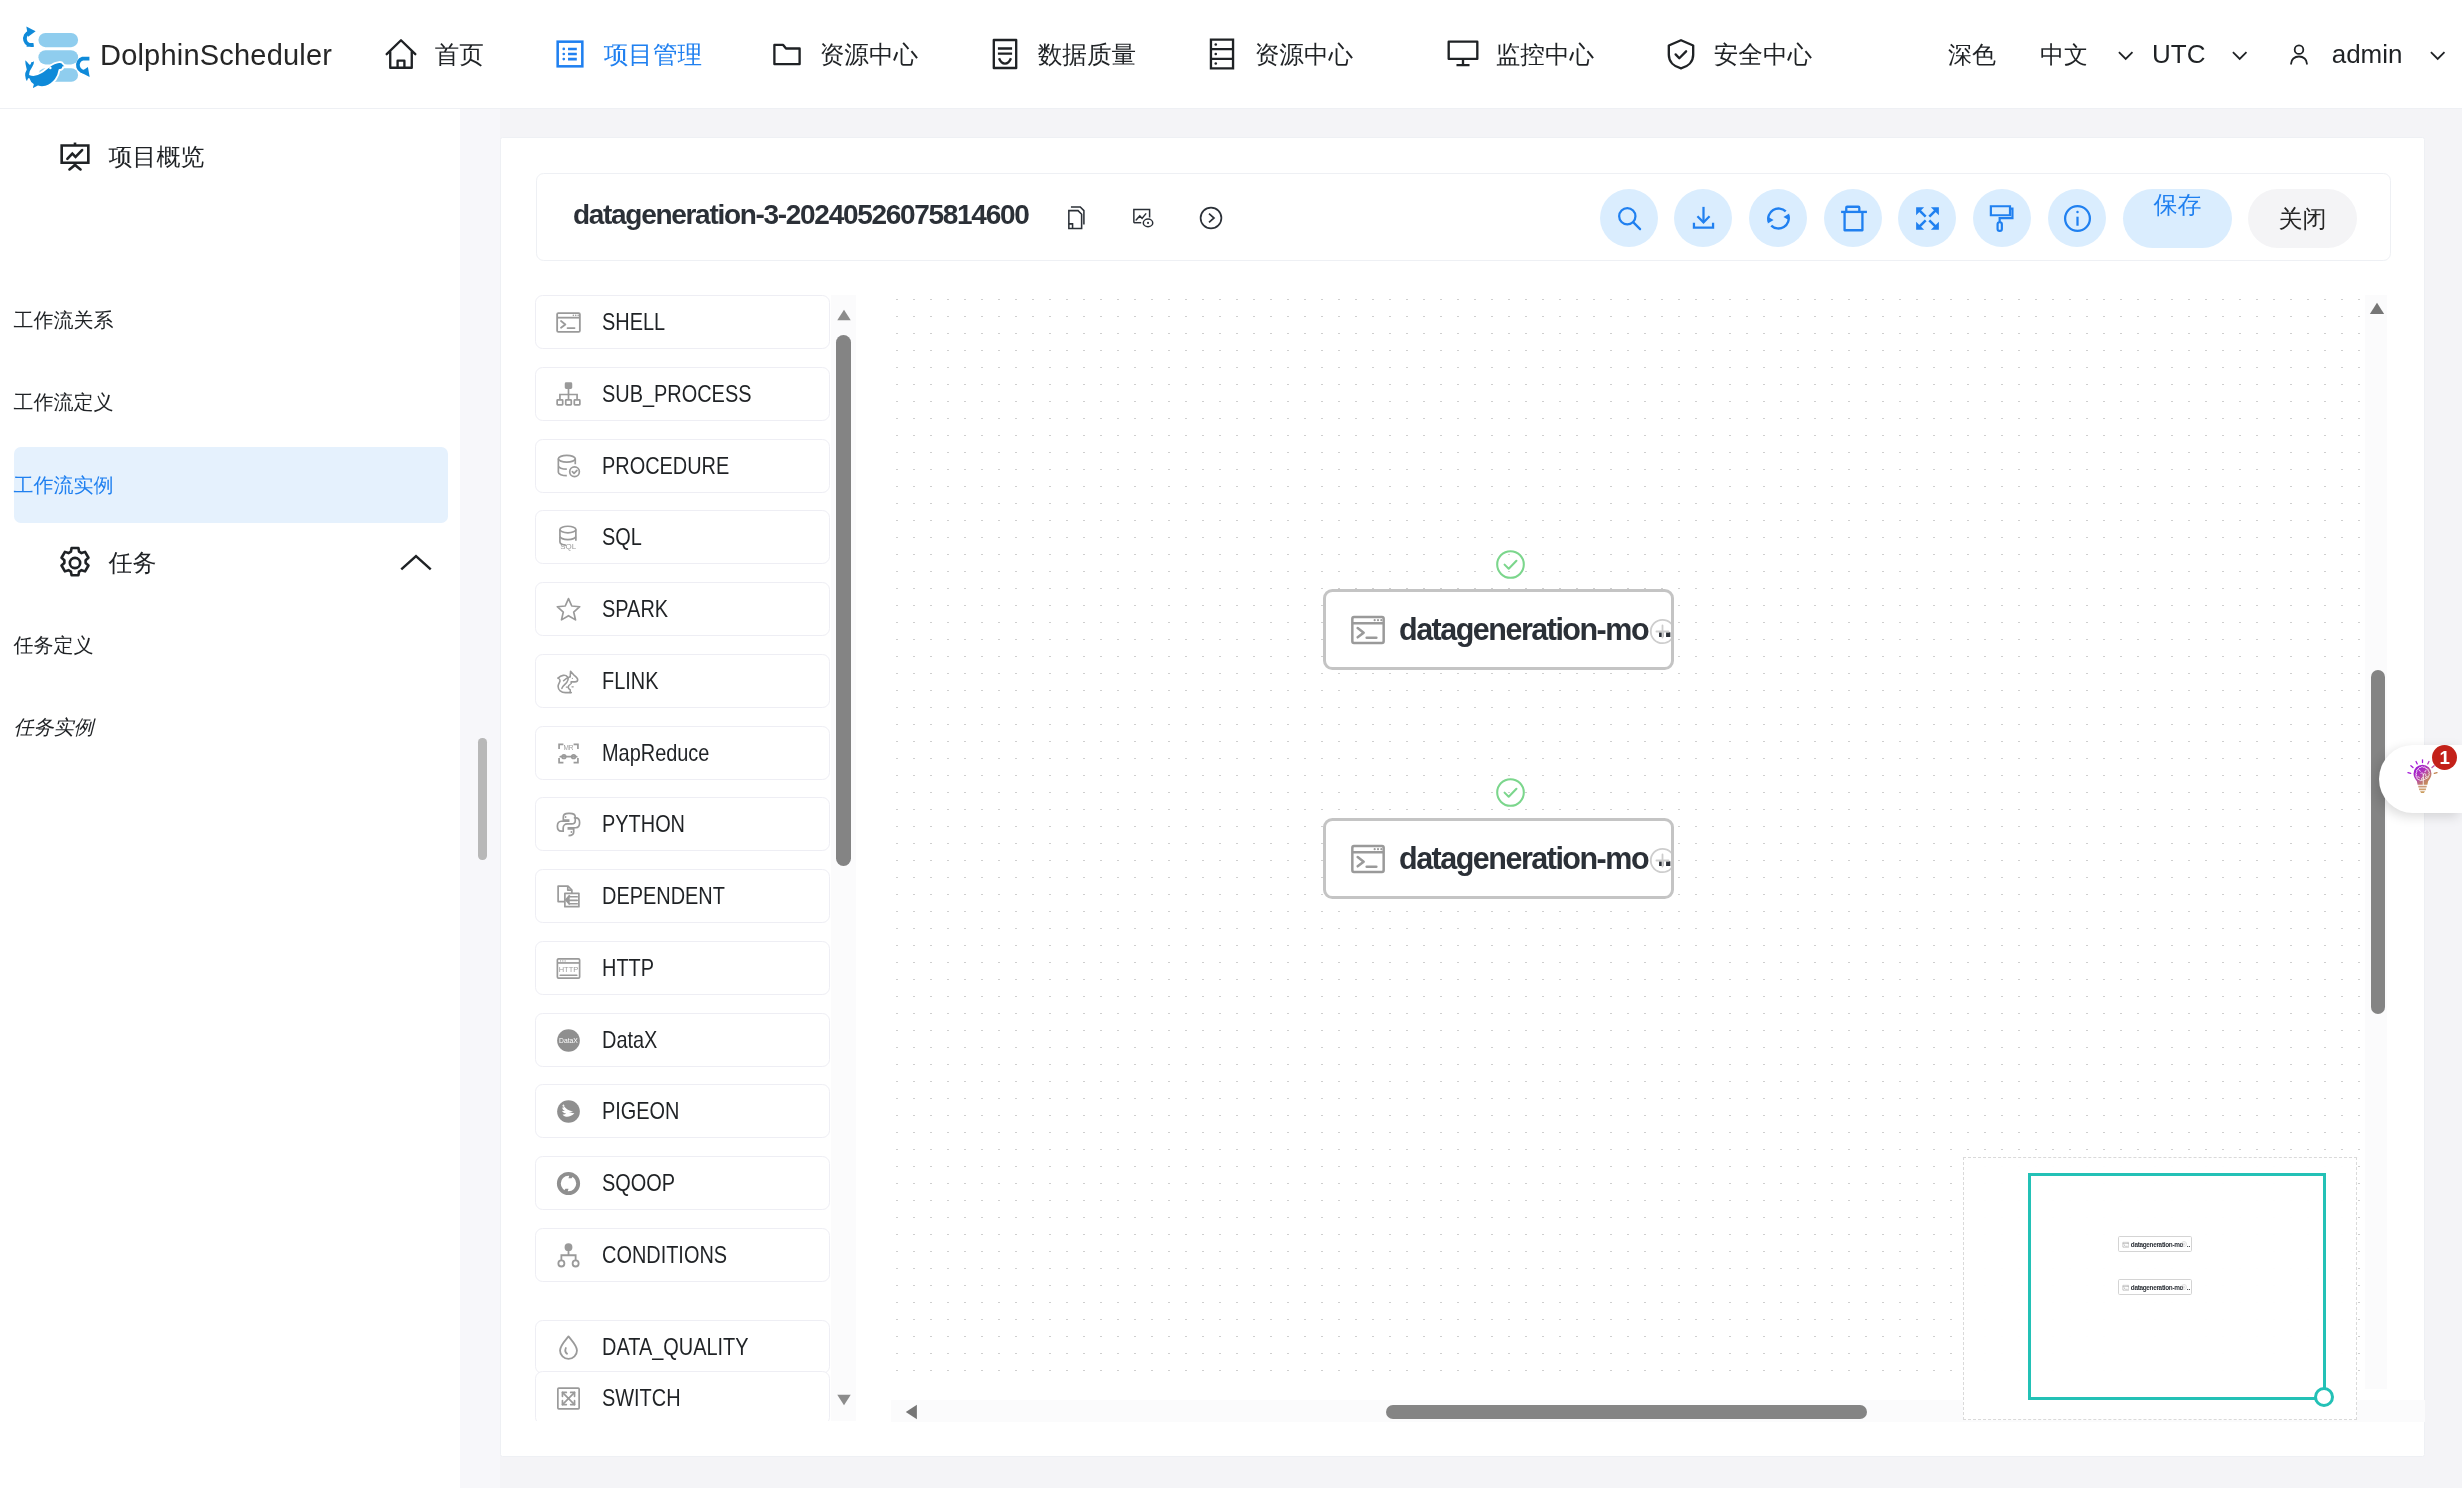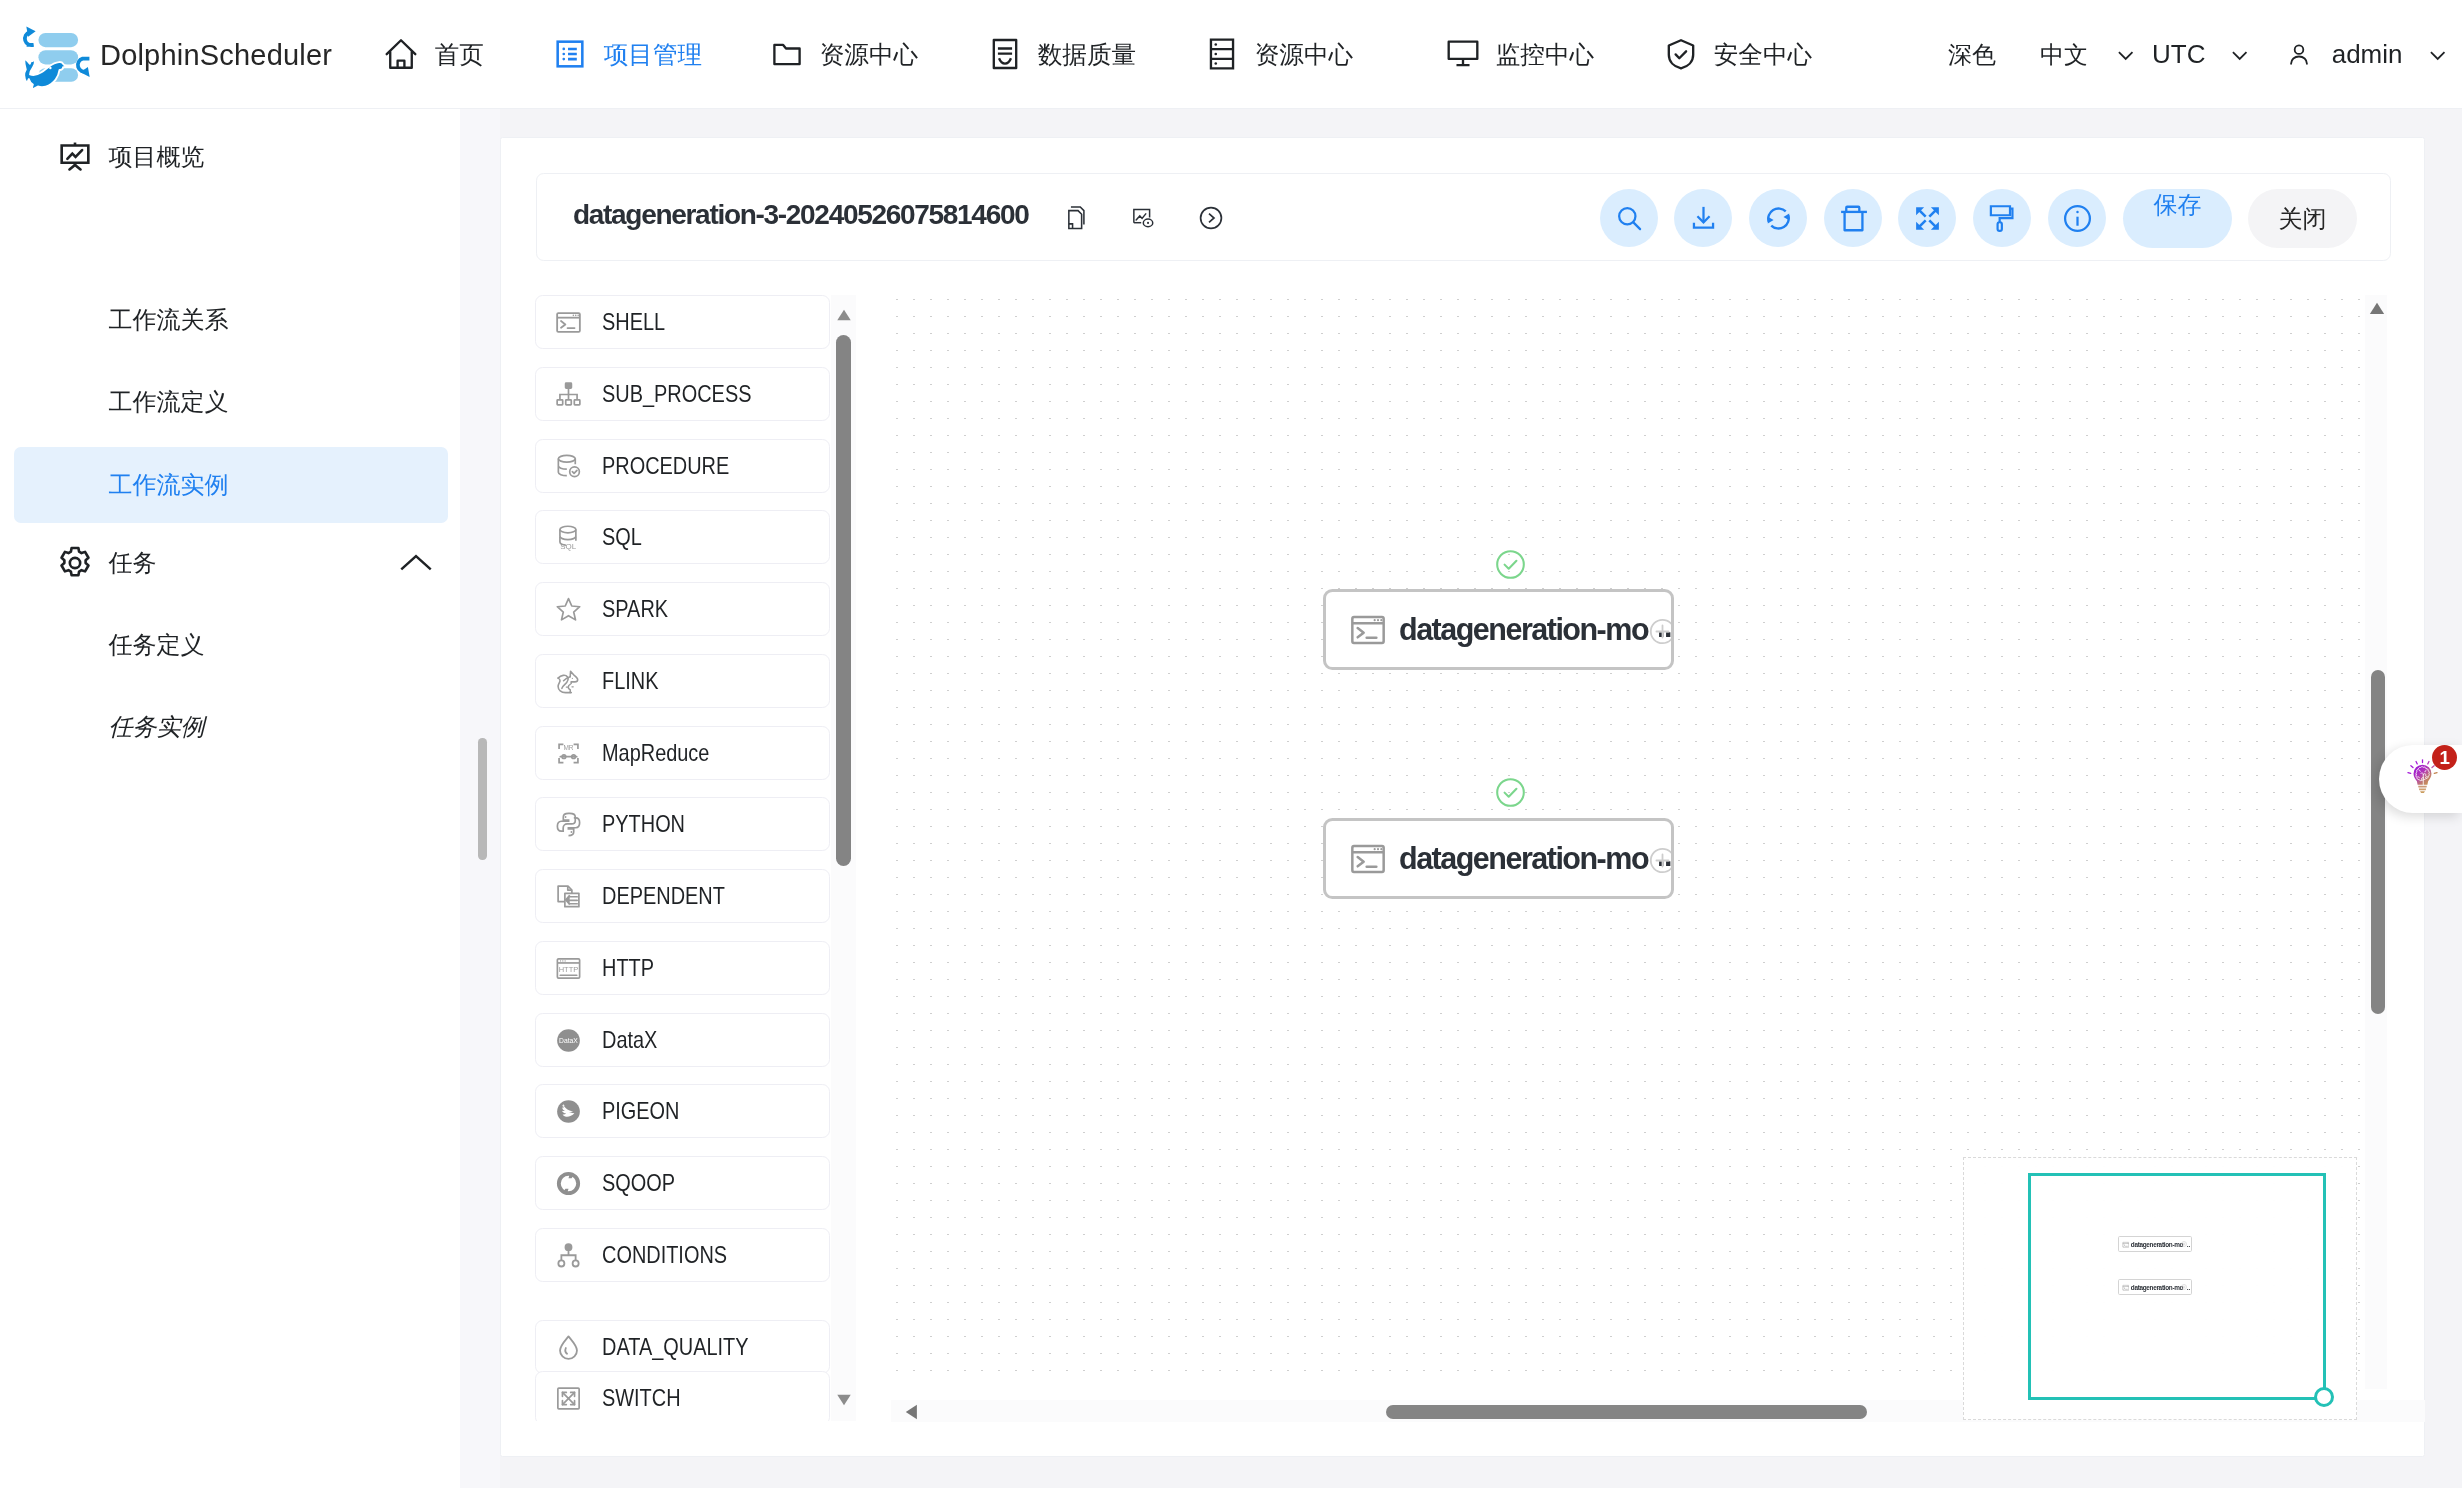--- a/index.html
+++ b/index.html
@@ -28,21 +28,21 @@
   .chev { width:25.4px; height:25.4px; flex:none;}
 
   
   #sidebar { position:absolute; left:0; top:109px; width:460px; height:1379px; background:#fff; }
   .sb-row { position:absolute; left:13.6px; width:434px; height:76px; border-radius:6.8px; display:flex; align-items:center; cursor:pointer;}
   .sb-row .sb-ico { width:34px; height:34px; margin-left:44px; flex:none;}
   .sb-row .sb-label { font-size:24px; color:#1f2225; margin-left:17px; white-space:nowrap;}
   .sb-row.blue .sb-label { color:#2080f0; }
   .sb-row .sb-arrow { position:absolute; right:14.4px; width:34px; height:34px; }
   .sb-sub { position:absolute; left:13.6px; width:434px; height:76px; border-radius:6.8px; display:flex; align-items:center; cursor:pointer;}
-  .sb-sub .sb-label { font-size:24px; color:#1f2225; margin-left:95px; white-space:nowrap;}
+  .sb-sub .sb-label { font-size:20px; color:#1f2225; white-space:nowrap;}
   .sb-sub.sel { background:#e5f1fd; }
   .sb-sub.sel .sb-label { color:#2080f0; }
 
   
   #sb-gutter { position:absolute; left:460px; top:109px; width:40px; height:1379px; background:#f7f7fa; }
   #sb-thumb { position:absolute; left:18px; top:629px; width:8.5px; height:122px; border-radius:4.2px; background:#b8b8b8; }
 
   
   #card { position:absolute; left:500px; top:137px; width:1925px; height:1320px; background:#fff; border:0.8px solid #eef0f4; border-radius:2.5px;}
 

